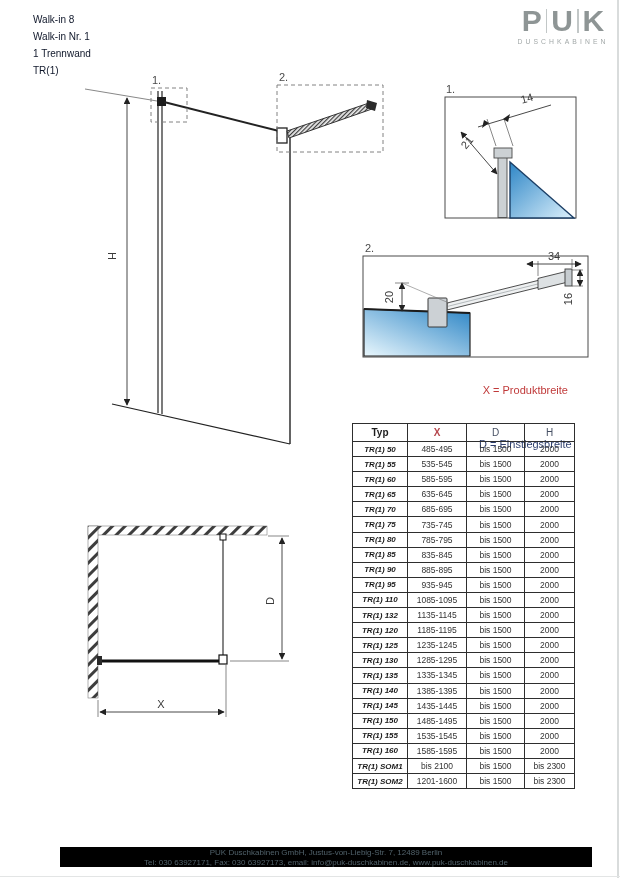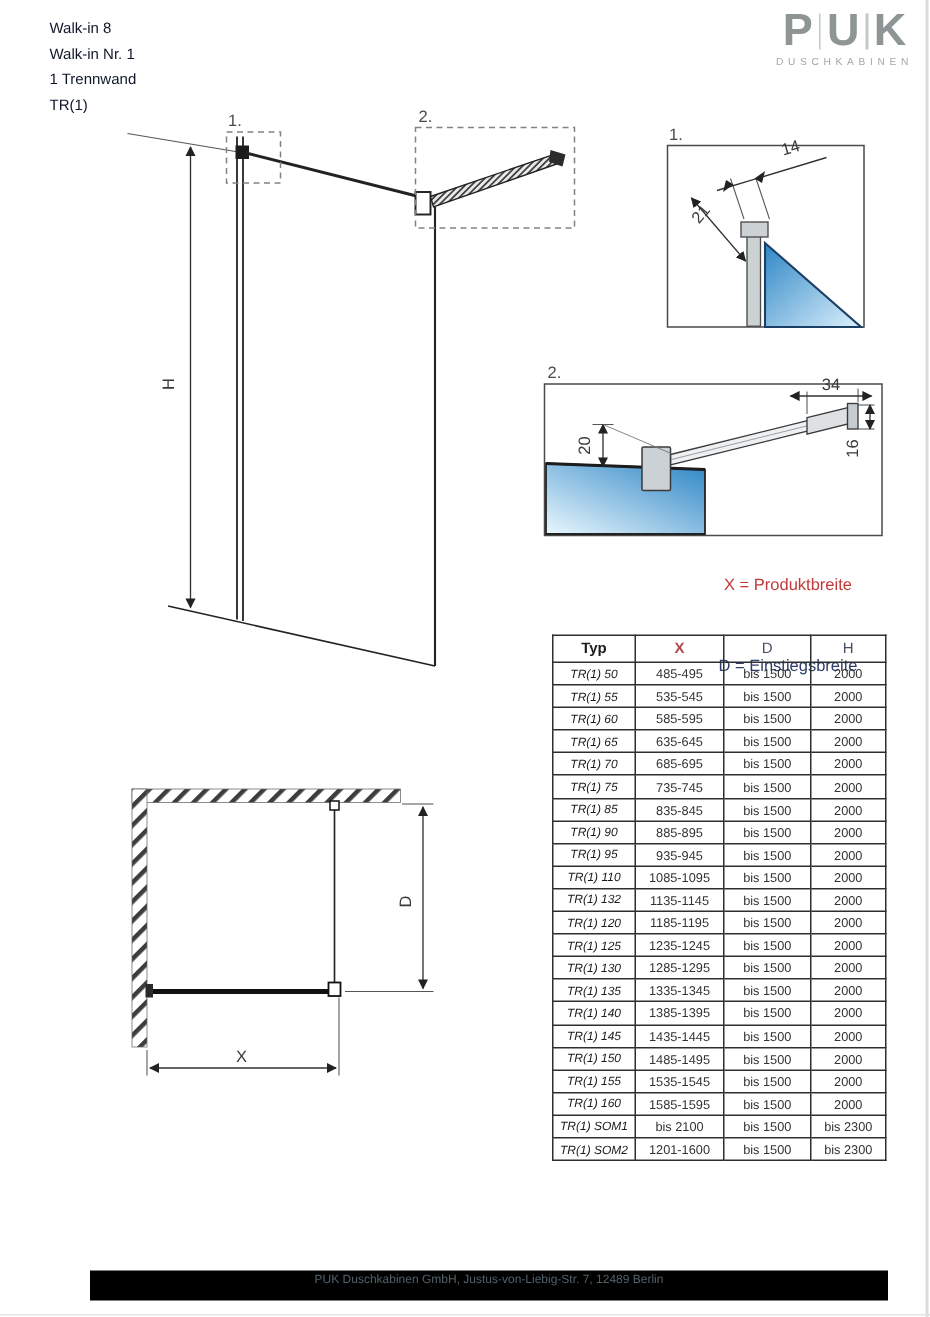--- a/index.html
+++ b/index.html
@@ -19,28 +19,28 @@
   .logo-letter{font-size:30px;font-weight:bold;color:#8e9595;line-height:30px;}
   .logo-sep{width:1.5px;height:24px;background:#c2c7c7;}
   .logo-sub{font-size:6.8px;letter-spacing:3.1px;color:#a2a8a8;margin-top:2px;white-space:nowrap;}
 
   
   .legend{position:absolute;left:479px;top:383px;font-size:11px;line-height:14px;text-align:center;}
   .legend-x{color:#c03a3a;}
   .legend-d{color:#2e3f6e;margin-top:40px;}
 
   
-  .spec-table-wrap{position:absolute;left:368px;top:423px;}
+  .spec-table-wrap{position:absolute;left:352px;top:423px;}
   table.spec{border-collapse:collapse;}
   table.spec th, table.spec td{border:1px solid #2e2e2e;text-align:center;padding:0 2px;}
   table.spec th{height:17px;font-size:10px;font-weight:bold;color:#1d1d1d;}
   table.spec th.col-x{color:#b5474d;}
   table.spec th.col-d, table.spec th.col-h{color:#454f63;font-weight:normal;}
   table.spec td{height:14.1px;font-size:8.5px;color:#333;}
-  table.spec td.typ{font-weight:normal;font-style:italic;font-size:8px;color:#1a1a1a;}
+  table.spec td.typ{font-weight:bold;font-style:italic;font-size:8px;color:#1a1a1a;}
   .w-typ{width:50px;} .w-x{width:54px;} .w-d{width:53px;} .w-h{width:45px;}
 
   
   .footer-bar{position:absolute;left:60px;top:847px;width:532px;height:20px;background:#000000;
               text-align:center;color:#51626b;font-weight:normal;font-size:8px;line-height:9.5px;
               padding-top:1px;box-sizing:border-box;}
 
   svg{position:absolute;left:0;top:0;}
   svg text{font-family:"Liberation Sans", sans-serif;fill:#3a3a3a;}
   .callout{font-size:11px;fill:#4a4a4a;}
@@ -241,20 +241,26 @@
             <td>bis 1500</td>
             <td>2000</td>
           </tr>
           <tr>
             <td class="typ">TR(1) 75</td>
             <td>735-745</td>
             <td>bis 1500</td>
             <td>2000</td>
           </tr>
           <tr>
+            <td class="typ">TR(1) 80</td>
+            <td>785-795</td>
+            <td>bis 1500</td>
+            <td>2000</td>
+          </tr>
+          <tr>
             <td class="typ">TR(1) 85</td>
             <td>835-845</td>
             <td>bis 1500</td>
             <td>2000</td>
           </tr>
           <tr>
             <td class="typ">TR(1) 90</td>
             <td>885-895</td>
             <td>bis 1500</td>
             <td>2000</td>
@@ -342,17 +348,18 @@
             <td>1201-1600</td>
             <td>bis 1500</td>
             <td>bis 2300</td>
           </tr>
         </tbody>
     </table>
   </div>
 
   <div class="footer-bar">
     <div>PUK Duschkabinen GmbH, Justus-von-Liebig-Str. 7, 12489 Berlin</div>
+    <div>Tel: 030 63927171, Fax: 030 63927173, email: info@puk-duschkabinen.de, www.puk-duschkabinen.de</div>
   </div>
 
   <div class="scan-edge-right"></div>
   <div class="scan-edge-bottom"></div>
 </div>
 
 </body></html>

